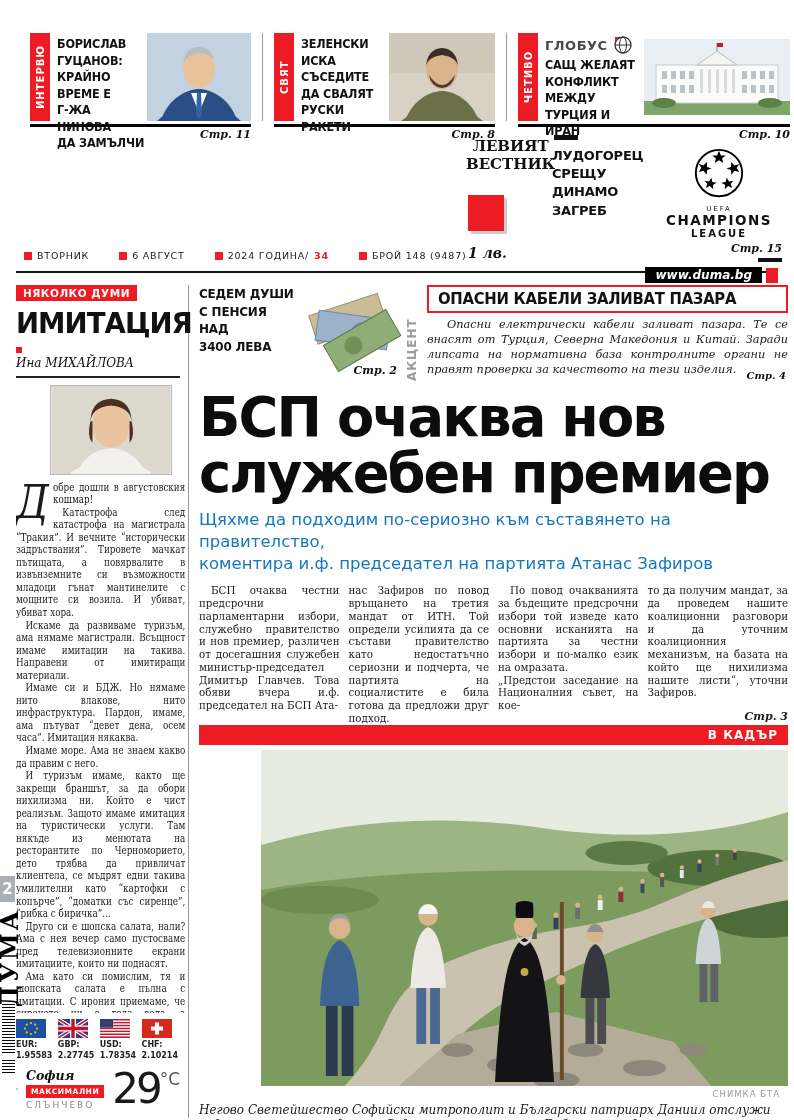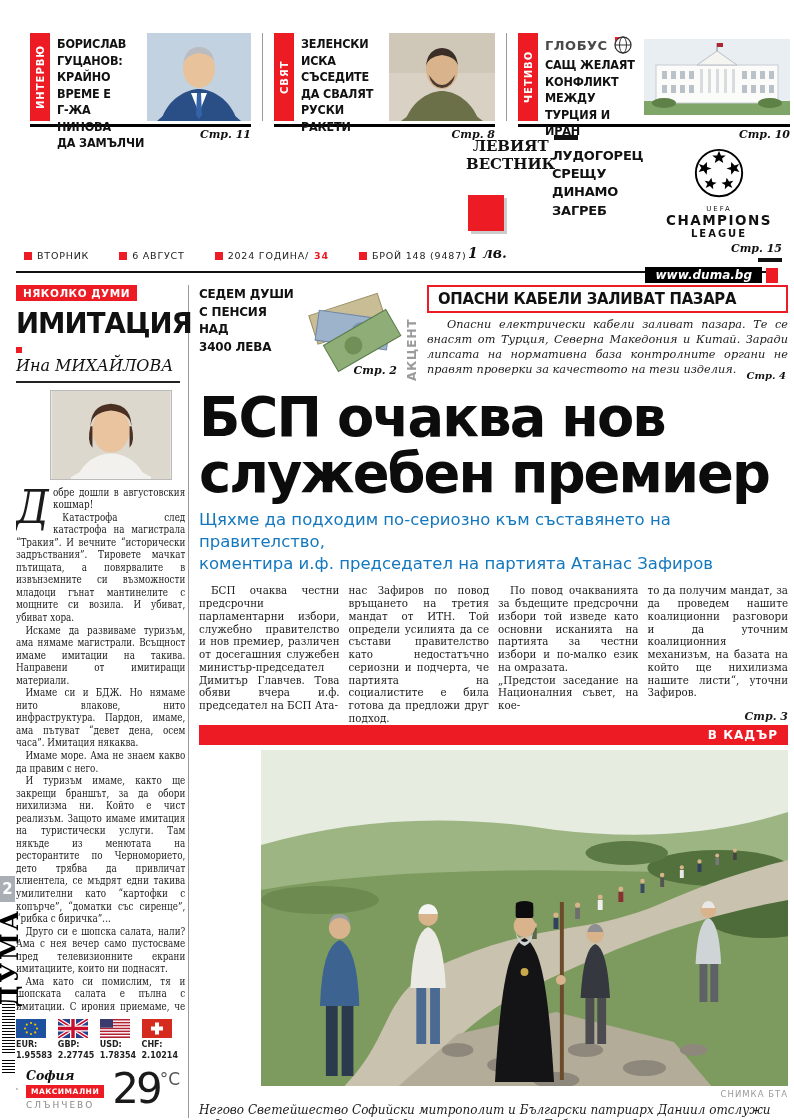--- a/index.html
+++ b/index.html
@@ -73,21 +73,21 @@
   .sidebar{width:173px;padding-right:8px;border-right:1px solid #999;display:flex;
     flex-direction:column;height:100%;}
   .main{flex:1;padding-left:10px;display:flex;flex-direction:column;height:100%;}
 
   
   .kicker{background:var(--red);color:#fff;font-weight:bold;font-size:10.5px;letter-spacing:0.5px;
     padding:2px 7px;width:max-content;}
   .op-title{font-size:29px;font-weight:bold;letter-spacing:-1px;transform:scaleX(0.95);
     transform-origin:0 0;margin-top:5px;}
   .op-redsq{width:6px;height:6px;background:var(--red);margin:7px 0 2px;}
-  .op-author{font-family:"DejaVu Serif",serif;font-style:italic;font-size:16px;margin:1px 0 6px;}
+  .op-author{font-family:"DejaVu Serif",serif;font-style:italic;font-size:12px;margin:1px 0 6px;}
   .op-rule{height:1.5px;background:#222;margin-bottom:7px;}
   .op-photo{margin:0 0 6px 34px;display:block;border:1px solid #bbb;}
   .op-text{flex:1;overflow:hidden;font-family:"DejaVu Serif",serif;font-size:10.3px;
     line-height:1.22;text-align:justify;width:198px;transform:scaleX(0.855);transform-origin:0 0;color:#1b1b1b;}
   .op-text p{margin:0;text-indent:11px;}
   .op-text p.first{text-indent:0;}
   .dropcap{float:left;font-size:47px;line-height:36px;font-style:italic;margin:3px 5px 0 0;
     font-family:"DejaVu Serif",serif;}
   .cur-row{display:flex;justify-content:space-between;margin-top:auto;padding:6px 2px 4px 0;}
   .cur{display:flex;flex-direction:column;gap:2px;font-size:8px;font-weight:bold;color:#222;}
@@ -130,21 +130,21 @@
   .ind{text-indent:12px;}
   .col4wrap{flex:1;display:flex;flex-direction:column;}
   .col-page{font-family:"DejaVu Serif",serif;font-style:italic;font-weight:bold;font-size:11px;
     text-align:right;margin-top:11px;}
 
   
   .kadar{background:var(--red);color:#fff;font-weight:bold;font-size:12px;
     letter-spacing:1px;text-align:right;padding:3px 10px;flex:0 0 auto;}
   .photo-wrap{margin-left:62px;margin-top:5px;flex:0 0 auto;}
   .photo-wrap svg{display:block;width:100%;height:336px;}
-  .credit{text-align:right;font-size:8.5px;color:#9a9a9a;letter-spacing:1px;margin:3px 0 4px;}
+  .credit{text-align:right;font-size:8.5px;color:#9a9a9a;letter-spacing:1px;margin:3px 8px 4px;}
   .caption{position:relative;font-family:"DejaVu Serif",serif;font-style:italic;font-size:12px;
     line-height:1.3;color:#1b1b1b;}
   .bottom-rule{height:3px;background:#111;margin-top:7px;}
 </style>
 </head>
 <body>
 
 <div class="page">
 
   <div class="edge-pagenum">2</div>

